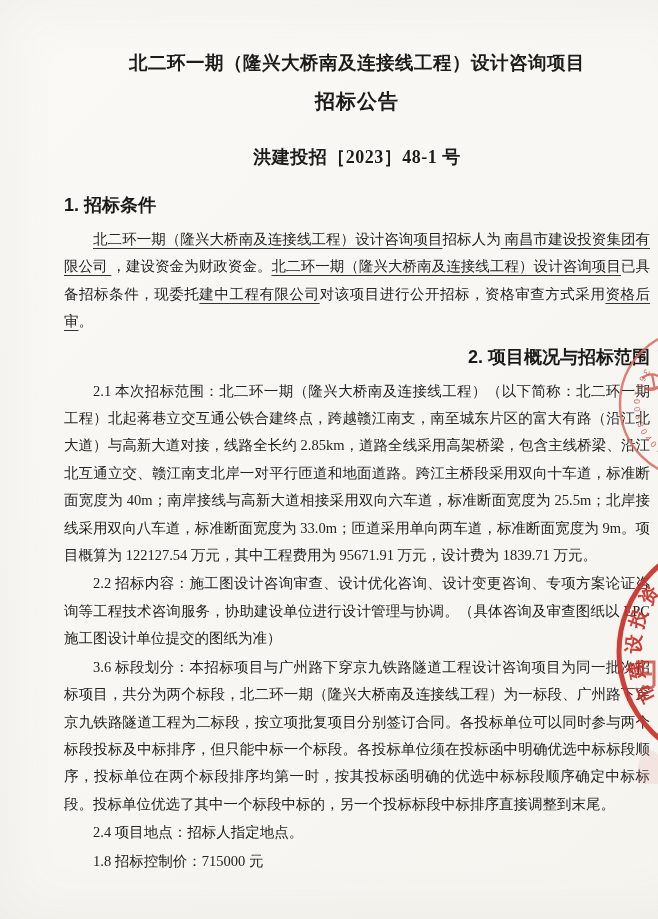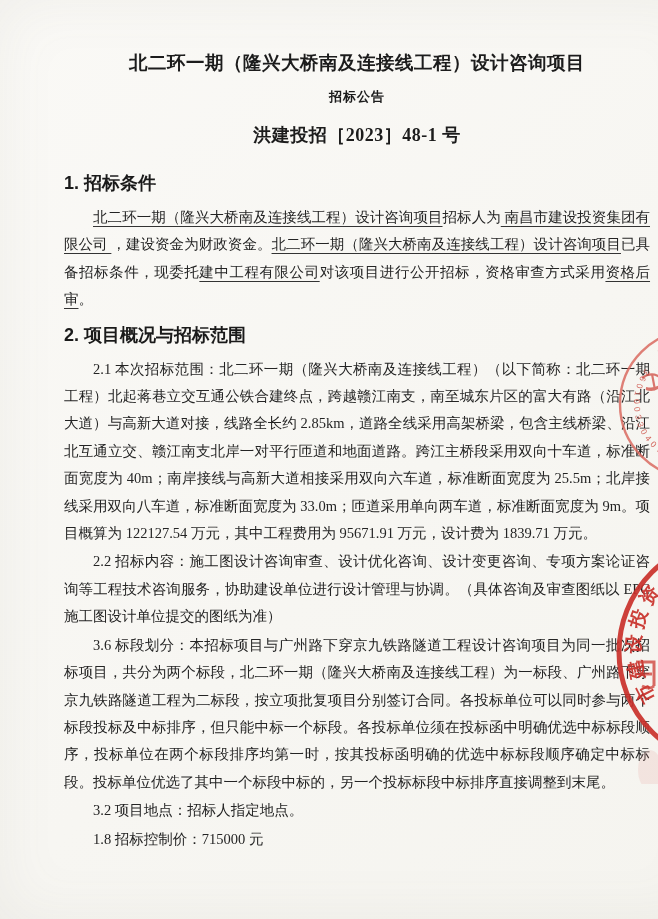--- a/index.html
+++ b/index.html
@@ -21,34 +21,34 @@
     position:absolute;
     left:64px;right:56px;top:50px;
   }
   .doc-header{text-align:center;}
   .doc-title{
     font-size:18.5px;font-weight:bold;color:#1c1c1c;
     margin:0 0 13px 0;letter-spacing:0.5px;
     font-family:"Liberation Serif","DejaVu Serif",serif;
   }
   .doc-subtitle{
-    font-size:13px;font-weight:bold;color:#1c1c1c;
-    margin:0 0 17px 0;letter-spacing:1px;
+    font-size:20px;font-weight:bold;color:#1c1c1c;
+    margin:0 0 30px 0;letter-spacing:1px;
   }
   .doc-number{
     font-size:18px;font-weight:bold;color:#1c1c1c;
     margin:0 0 24px 0;letter-spacing:0.5px;
   }
   .sec-heading{
     font-size:18px;font-weight:bold;color:#1a1a1a;
     margin:0 0 9px 0;
     font-family:"Liberation Sans","DejaVu Sans",sans-serif;
   }
   .sec1-heading{margin-top:0;}
-  .sec2-heading{margin-top:9px;}
+  .sec2-heading{margin-top:9px;text-align:right;}
   p.body-par{
     font-size:14.5px;
     line-height:27.4px;
     text-align:justify;
     margin:0 0 1px 0;
     text-indent:2em;
     color:#242424;
   }
   p.p1{margin-bottom:4px;}
   .u{
@@ -79,21 +79,21 @@
     <section>
       <h4 class="sec-heading sec1-heading">1. 招标条件</h4>
       <p class="body-par p1"><span class="u">北二环一期（隆兴大桥南及连接线工程）设计咨询项目</span><span>招标人为</span><span class="u"> 南昌市建设投资集团有限公司 </span><span>，建设资金为财政资金。</span><span class="u">北二环一期（隆兴大桥南及连接线工程）设计咨询项目</span><span>已具备招标条件，现委托</span><span class="u">建中工程有限公司</span><span>对该项目进行公开招标，资格审查方式采用</span><span class="u">资格后审</span><span>。</span></p>
     </section>
 
     <section>
       <h4 class="sec-heading sec2-heading">2. 项目概况与招标范围</h4>
       <p class="body-par">2.1 本次招标范围：北二环一期（隆兴大桥南及连接线工程）（以下简称：北二环一期工程）北起蒋巷立交互通公铁合建终点，跨越赣江南支，南至城东片区的富大有路（沿江北大道）与高新大道对接，线路全长约 2.85km，道路全线采用高架桥梁，包含主线桥梁、沿江北互通立交、赣江南支北岸一对平行匝道和地面道路。跨江主桥段采用双向十车道，标准断面宽度为 40m；南岸接线与高新大道相接采用双向六车道，标准断面宽度为 25.5m；北岸接线采用双向八车道，标准断面宽度为 33.0m；匝道采用单向两车道，标准断面宽度为 9m。项目概算为 122127.54 万元，其中工程费用为 95671.91 万元，设计费为 1839.71 万元。</p>
       <p class="body-par">2.2 招标内容：施工图设计咨询审查、设计优化咨询、设计变更咨询、专项方案论证咨询等工程技术咨询服务，协助建设单位进行设计管理与协调。（具体咨询及审查图纸以 EPC 施工图设计单位提交的图纸为准）</p>
       <p class="body-par">3.6 标段划分：本招标项目与广州路下穿京九铁路隧道工程设计咨询项目为同一批次招标项目，共分为两个标段，北二环一期（隆兴大桥南及连接线工程）为一标段、广州路下穿京九铁路隧道工程为二标段，按立项批复项目分别签订合同。各投标单位可以同时参与两个标段投标及中标排序，但只能中标一个标段。各投标单位须在投标函中明确优选中标标段顺序，投标单位在两个标段排序均第一时，按其投标函明确的优选中标标段顺序确定中标标段。投标单位优选了其中一个标段中标的，另一个投标标段中标排序直接调整到末尾。</p>
-      <p class="body-par short-par">3.2 项目地点：招标人指定地点。</p>
+      <p class="body-par short-par">2.4 项目地点：招标人指定地点。</p>
       <p class="body-par short-par">1.8 招标控制价：715000 元</p>
     </section>
 
   </div>
 
   <svg class="seal seal-1" width="160" height="160" viewBox="0 0 160 160">
     <defs>
       <path id="seal1-digits-path" d="M 36.0 35.4 A 60 60 0 0 0 56.6 128.4" fill="none"></path>
     </defs>
     <circle cx="82" cy="74" r="74" fill="none" stroke="#d96a60" stroke-width="2.4" opacity="0.85"></circle>

